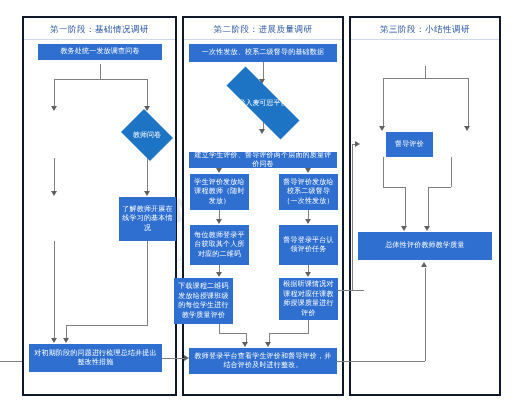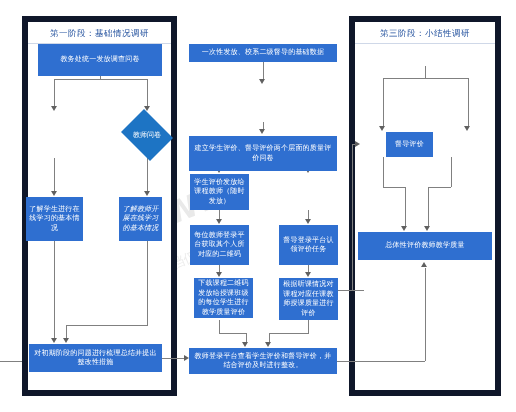--- a/index.html
+++ b/index.html
@@ -36,21 +36,21 @@
     transform:rotate(-22deg);
     pointer-events:none;
     z-index:0;
     white-space:nowrap;
   }
   
   .lane{
     position:absolute;
     top:16px;
     height:380px;
-    border:6px solid #0f172a;
+    border:2px solid #0f172a;
     background:#ffffff;
     box-sizing:border-box;
     z-index:1;
   }
   .lane-title{
     position:absolute;
     left:0;right:0;top:0;
     height:22px;
     line-height:22px;
     text-align:center;
@@ -137,21 +137,21 @@
 
 <div id="canvas">
 
   <div class="watermark">WPS</div>
   <div class="watermark2">本文档仅提供参考</div>
 
   <div class="lane" id="lane1">
     <div class="lane-title">第一阶段：基础情况调研</div>
   </div>
 
-  <div class="node" style="left:38px;top:44px;width:124px;height:32px;">
+  <div class="node" style="left:38px;top:44px;width:124px;height:16px;">
     <span>教务处统一发放调查问卷</span>
   </div>
 
   <div class="conn v" style="left:100px;top:64px;height:15px;"></div>
   <div class="conn h" style="left:54px;top:79px;width:93px;"></div>
   <div class="conn v" style="left:54px;top:79px;height:28px;"></div>
   <div class="conn v" style="left:147px;top:79px;height:28px;"></div>
   <div class="arrow down" style="left:51px;top:106px;"></div>
   <div class="arrow down" style="left:144px;top:106px;"></div>
 
@@ -159,82 +159,89 @@
   <div class="diamond" style="left:118px;top:112px;width:58px;height:46px;">
     <div class="dshape"></div>
     <div class="dlabel">教师问卷</div>
   </div>
 
   <div class="conn v" style="left:54px;top:158px;height:34px;"></div>
   <div class="conn v" style="left:147px;top:158px;height:34px;"></div>
   <div class="arrow down" style="left:51px;top:191px;"></div>
   <div class="arrow down" style="left:144px;top:191px;"></div>
 
-  <div class="node" style="left:26px;top:197px;width:57px;height:44px;">
-    <span>了解学生进行在线学习的基本情况</span>
-  </div>
-  <div class="node" style="left:119px;top:197px;width:43px;height:44px;font-style:italic;">
+  <div class="node" style="left:119px;top:197px;width:57px;height:44px;">
     <span>了解教师开展在线学习的基本情况</span>
   </div>
 
   <div class="conn v" style="left:54px;top:241px;height:98px;"></div>
   <div class="conn v" style="left:147px;top:241px;height:84px;"></div>
   <div class="conn h" style="left:66px;top:325px;width:82px;"></div>
   <div class="conn v" style="left:66px;top:325px;height:14px;"></div>
   <div class="arrow down" style="left:51px;top:338px;"></div>
   <div class="arrow down" style="left:63px;top:338px;"></div>
 
   <div class="node" style="left:29px;top:344px;width:133px;height:28px;">
     <span>对初期阶段的问题进行梳理总结并提出整改性措施</span>
   </div>
 
+  <div class="lane" id="lane2">
+    <div class="lane-title">第二阶段：进展质量调研</div>
+  </div>
 
   <div class="node" style="left:189px;top:44px;width:148px;height:18px;">
     <span>一次性发放、校系二级督导的基础数据</span>
   </div>
   <div class="conn v" style="left:263px;top:62px;height:18px;"></div>
   <div class="arrow down" style="left:259px;top:79px;"></div>
 
+  <div class="diamond" style="left:209px;top:84px;width:108px;height:38px;">
+    <div class="dshape"></div>
+    <div class="dlabel">导入麦可思平台</div>
+  </div>
 
   <div class="conn v" style="left:263px;top:122px;height:9px;"></div>
   <div class="arrow down" style="left:259px;top:129px;"></div>
 
-  <div class="node" style="left:189px;top:136px;width:148px;height:35px;">
+  <div class="node" style="left:189px;top:152px;width:148px;height:16px;">
     <span>建立学生评价、督导评价两个层面的质量评价问卷</span>
   </div>
 
   <div class="conn v" style="left:263px;top:156px;height:6px;"></div>
   <div class="conn h" style="left:219px;top:162px;width:89px;"></div>
   <div class="conn v" style="left:219px;top:162px;height:7px;"></div>
   <div class="conn v" style="left:308px;top:162px;height:7px;"></div>
   <div class="arrow down" style="left:216px;top:168px;"></div>
   <div class="arrow down" style="left:305px;top:168px;"></div>
 
   <div class="node" style="left:190px;top:174px;width:59px;height:36px;">
     <span>学生评价发放给课程教师（随时发放）</span>
   </div>
+  <div class="node" style="left:279px;top:174px;width:59px;height:36px;">
+    <span>督导评价发放给校系二级督导（一次性发放）</span>
+  </div>
 
   <div class="conn v" style="left:219px;top:210px;height:10px;"></div>
   <div class="conn v" style="left:308px;top:210px;height:10px;"></div>
   <div class="arrow down" style="left:216px;top:219px;"></div>
   <div class="arrow down" style="left:305px;top:219px;"></div>
 
   <div class="node" style="left:190px;top:225px;width:59px;height:40px;">
     <span>每位教师登录平台获取其个人所对应的二维码</span>
   </div>
   <div class="node" style="left:279px;top:225px;width:59px;height:40px;">
     <span>督导登录平台认领评价任务</span>
   </div>
 
   <div class="conn v" style="left:219px;top:265px;height:8px;"></div>
   <div class="conn v" style="left:308px;top:265px;height:8px;"></div>
   <div class="arrow down" style="left:216px;top:272px;"></div>
   <div class="arrow down" style="left:305px;top:272px;"></div>
 
-  <div class="node" style="left:194px;top:278px;width:59px;height:40px;">
+  <div class="node" style="left:174px;top:278px;width:59px;height:46px;">
     <span>下载课程二维码发放给授课班级的每位学生进行教学质量评价</span>
   </div>
   <div class="node" style="left:279px;top:278px;width:59px;height:42px;">
     <span>根据听课情况对课程对应任课教师授课质量进行评价</span>
   </div>
 
   <div class="conn v" style="left:219px;top:320px;height:13px;"></div>
   <div class="conn h" style="left:219px;top:333px;width:27px;"></div>
   <div class="conn v" style="left:246px;top:333px;height:10px;"></div>
   <div class="arrow down" style="left:242px;top:342px;"></div>

